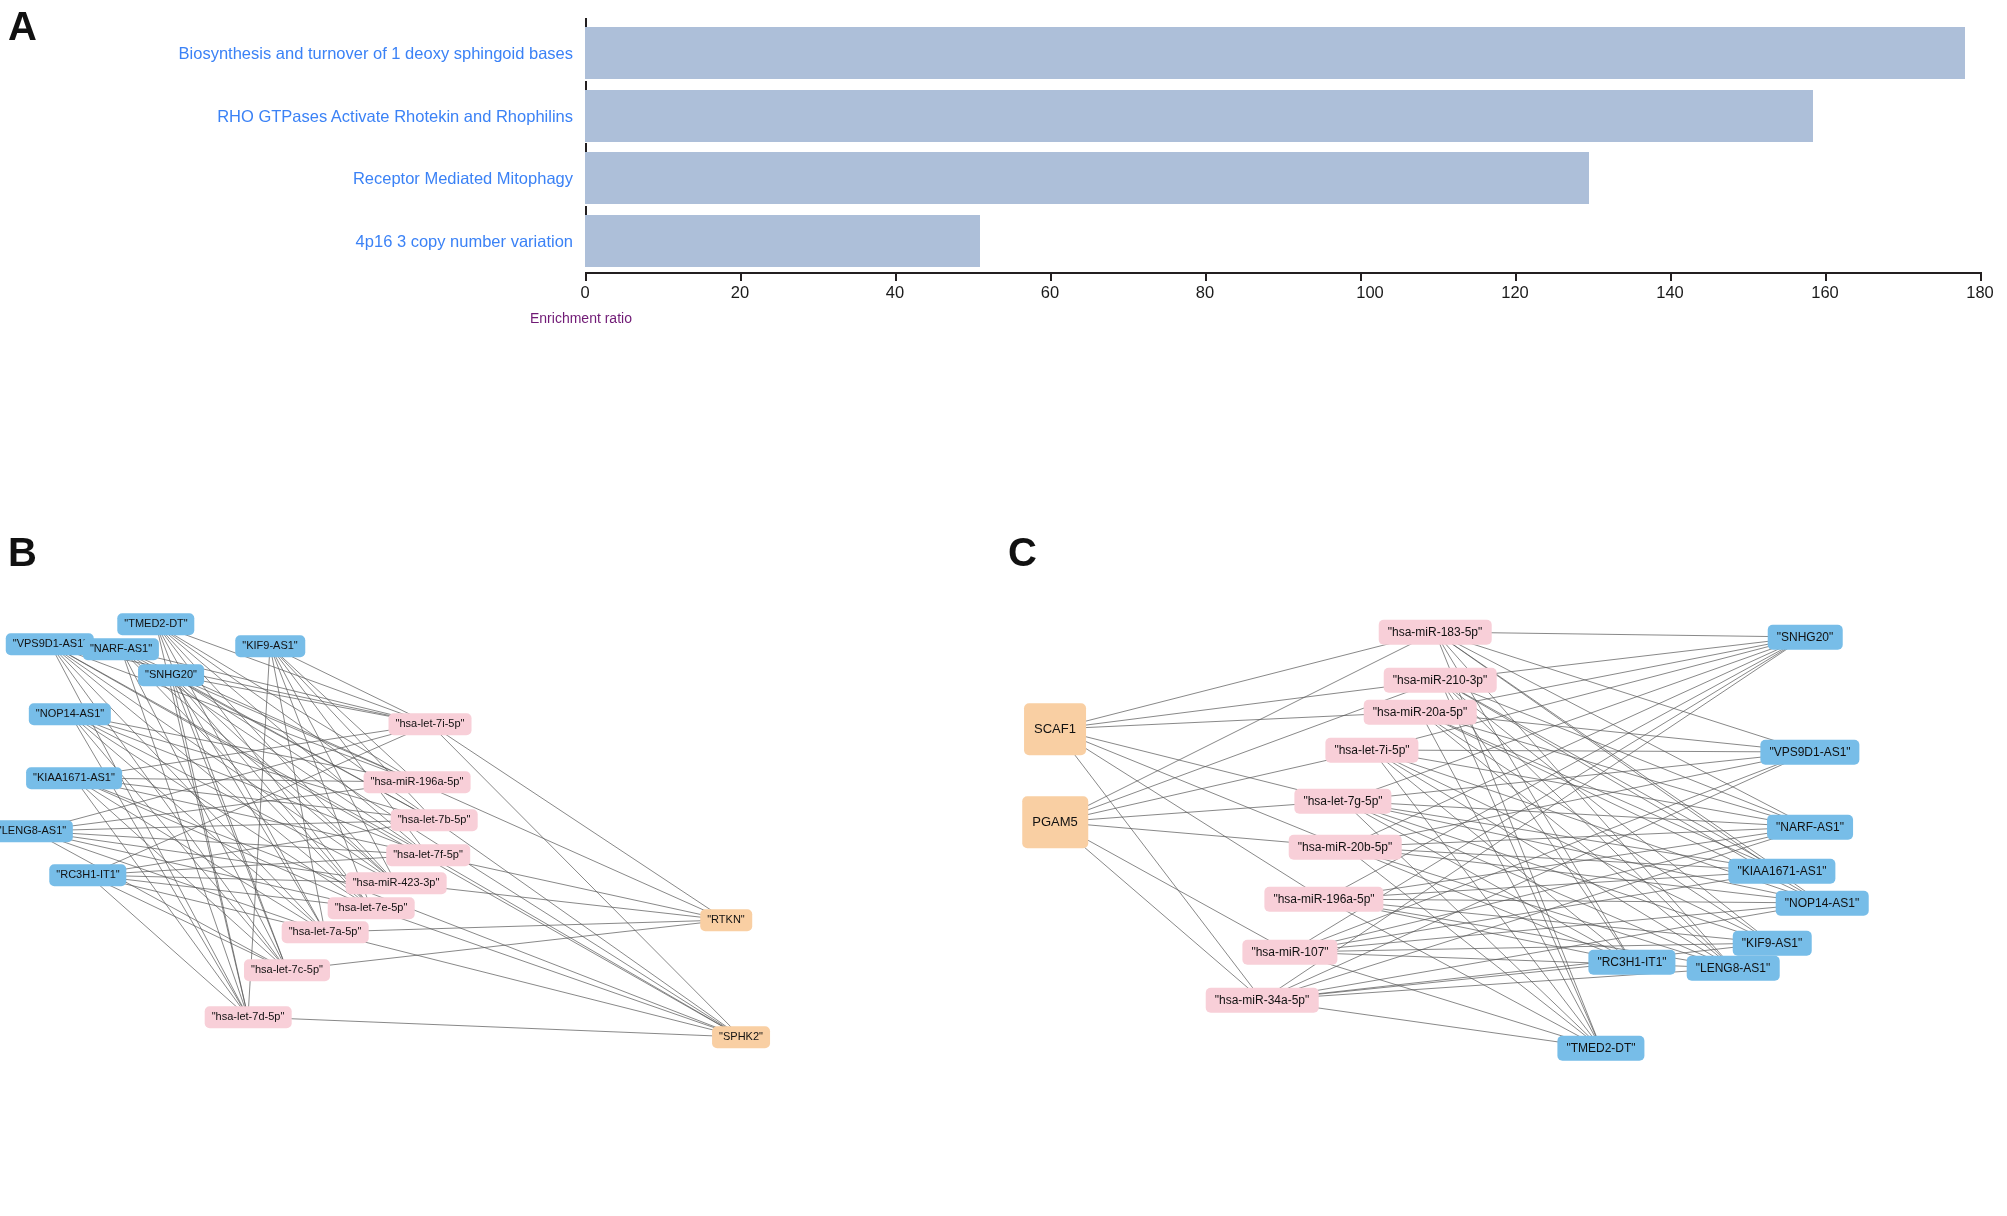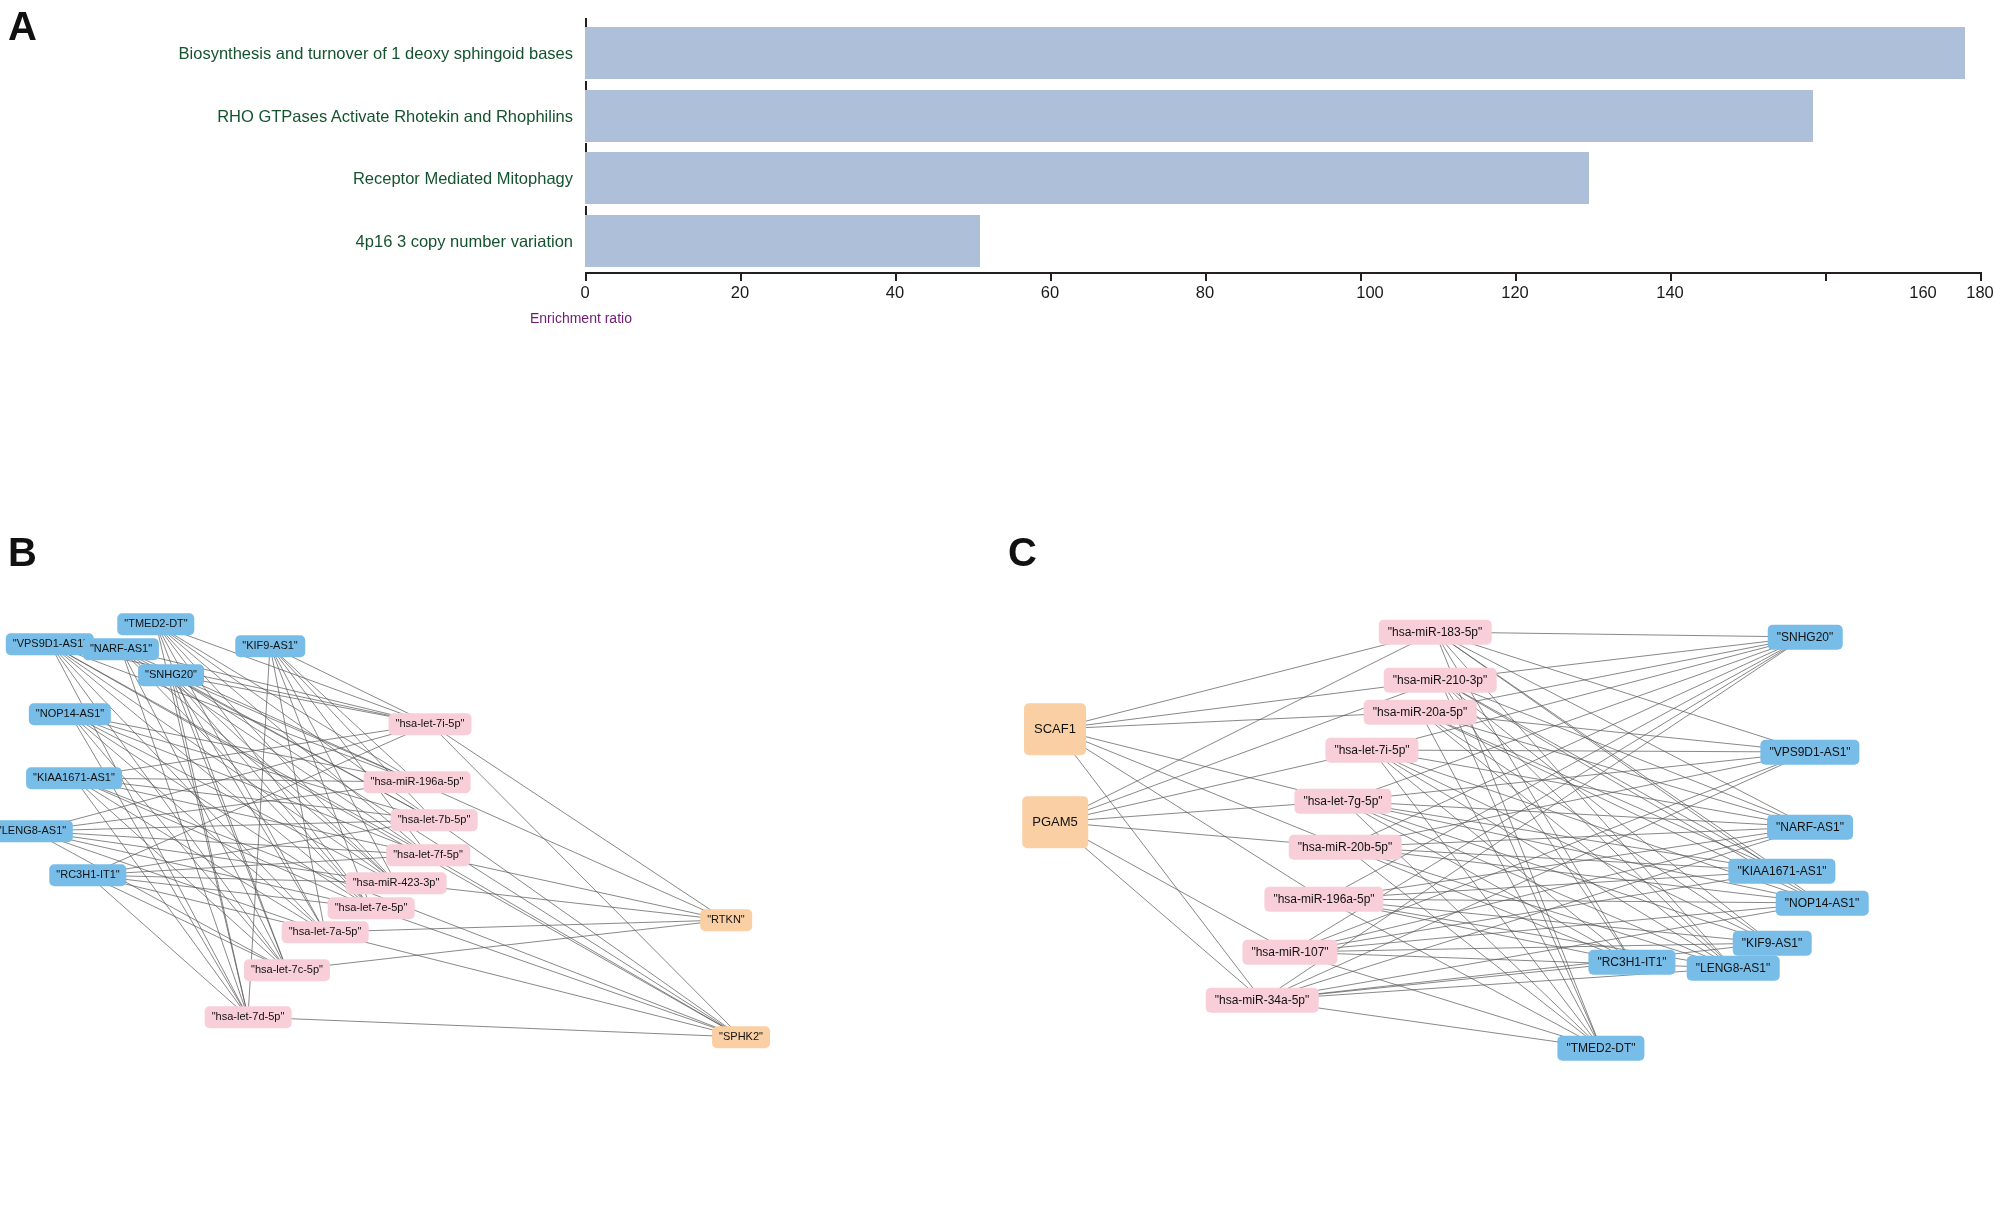--- a/index.html
+++ b/index.html
@@ -5,21 +5,21 @@
   html,body{margin:0;padding:0;background:#ffffff;}
   body{width:2007px;height:1216px;position:relative;font-family:"Liberation Sans",sans-serif;color:#000;}
   .panel-letter{position:absolute;font-weight:bold;font-size:40px;line-height:1;color:#111;font-family:"Liberation Sans",sans-serif;}
 
   
   #panelA{position:absolute;left:0;top:0;width:2007px;height:390px;}
   #chart-plot{position:absolute;left:585px;top:22px;width:1395px;height:250px;}
   .bar-row{position:absolute;left:0;width:100%;}
   .bar{position:absolute;left:0;top:0;height:100%;background:#adbfd9;}
   .bar-cat-label{position:absolute;right:calc(100% + 12px);top:50%;transform:translateY(-50%);
-     white-space:nowrap;font-size:16.5px;color:#14532d;text-align:right;}
+     white-space:nowrap;font-size:16.5px;color:#3b82f6;text-align:right;}
   .axis-line{position:absolute;left:585px;top:272px;width:1395px;height:2px;background:#231f20;}
   .tick{position:absolute;top:272px;width:1.6px;height:9px;background:#231f20;}
   .tick-label{position:absolute;top:283px;transform:translateX(-50%);font-size:16.5px;color:#1a1a1a;}
   .y-axis-top-tick{position:absolute;left:585px;width:2px;background:#231f20;}
   #xlabel{position:absolute;left:530px;top:310px;font-size:14px;color:#701a75;}
 
   
   .net{position:absolute;}
   .net svg{position:absolute;left:0;top:0;overflow:visible;}
   .node{position:absolute;transform:translate(-50%,-50%);
@@ -72,21 +72,21 @@
     <div class="tick-label" style="left: 1050px; text-align: center;">60</div>
     <div class="tick" style="left: 1205px;"></div>
     <div class="tick-label" style="left: 1205px;">80</div>
     <div class="tick" style="left: 1360px;"></div>
     <div class="tick-label" style="left: 1370px;">100</div>
     <div class="tick" style="left: 1515px;"></div>
     <div class="tick-label" style="left: 1515px; text-align: center;">120</div>
     <div class="tick" style="left: 1670px;"></div>
     <div class="tick-label" style="left: 1670px;">140</div>
     <div class="tick" style="left: 1825px;"></div>
-    <div class="tick-label" style="left: 1923px;">160</div>
+    <div class="tick-label" style="left: 1825px;">160</div>
     <div class="tick" style="left: 1980px;"></div>
     <div class="tick-label" style="left: 1980px;">180</div>
   </div>
 
 <div class="net" id="panelB" style="left:0px;top:520px;width:1000px;height:696px;">
   <div class="panel-letter" style="left:8px;top:12px;">B</div>
   <svg id="svgB" width="1000" height="696">
       <line x1="50" y1="124" x2="430" y2="204" stroke="#555" stroke-width="0.7"></line>
       <line x1="50" y1="124" x2="417" y2="262" stroke="#555" stroke-width="0.7"></line>
       <line x1="50" y1="124" x2="428" y2="335" stroke="#555" stroke-width="0.7"></line>

